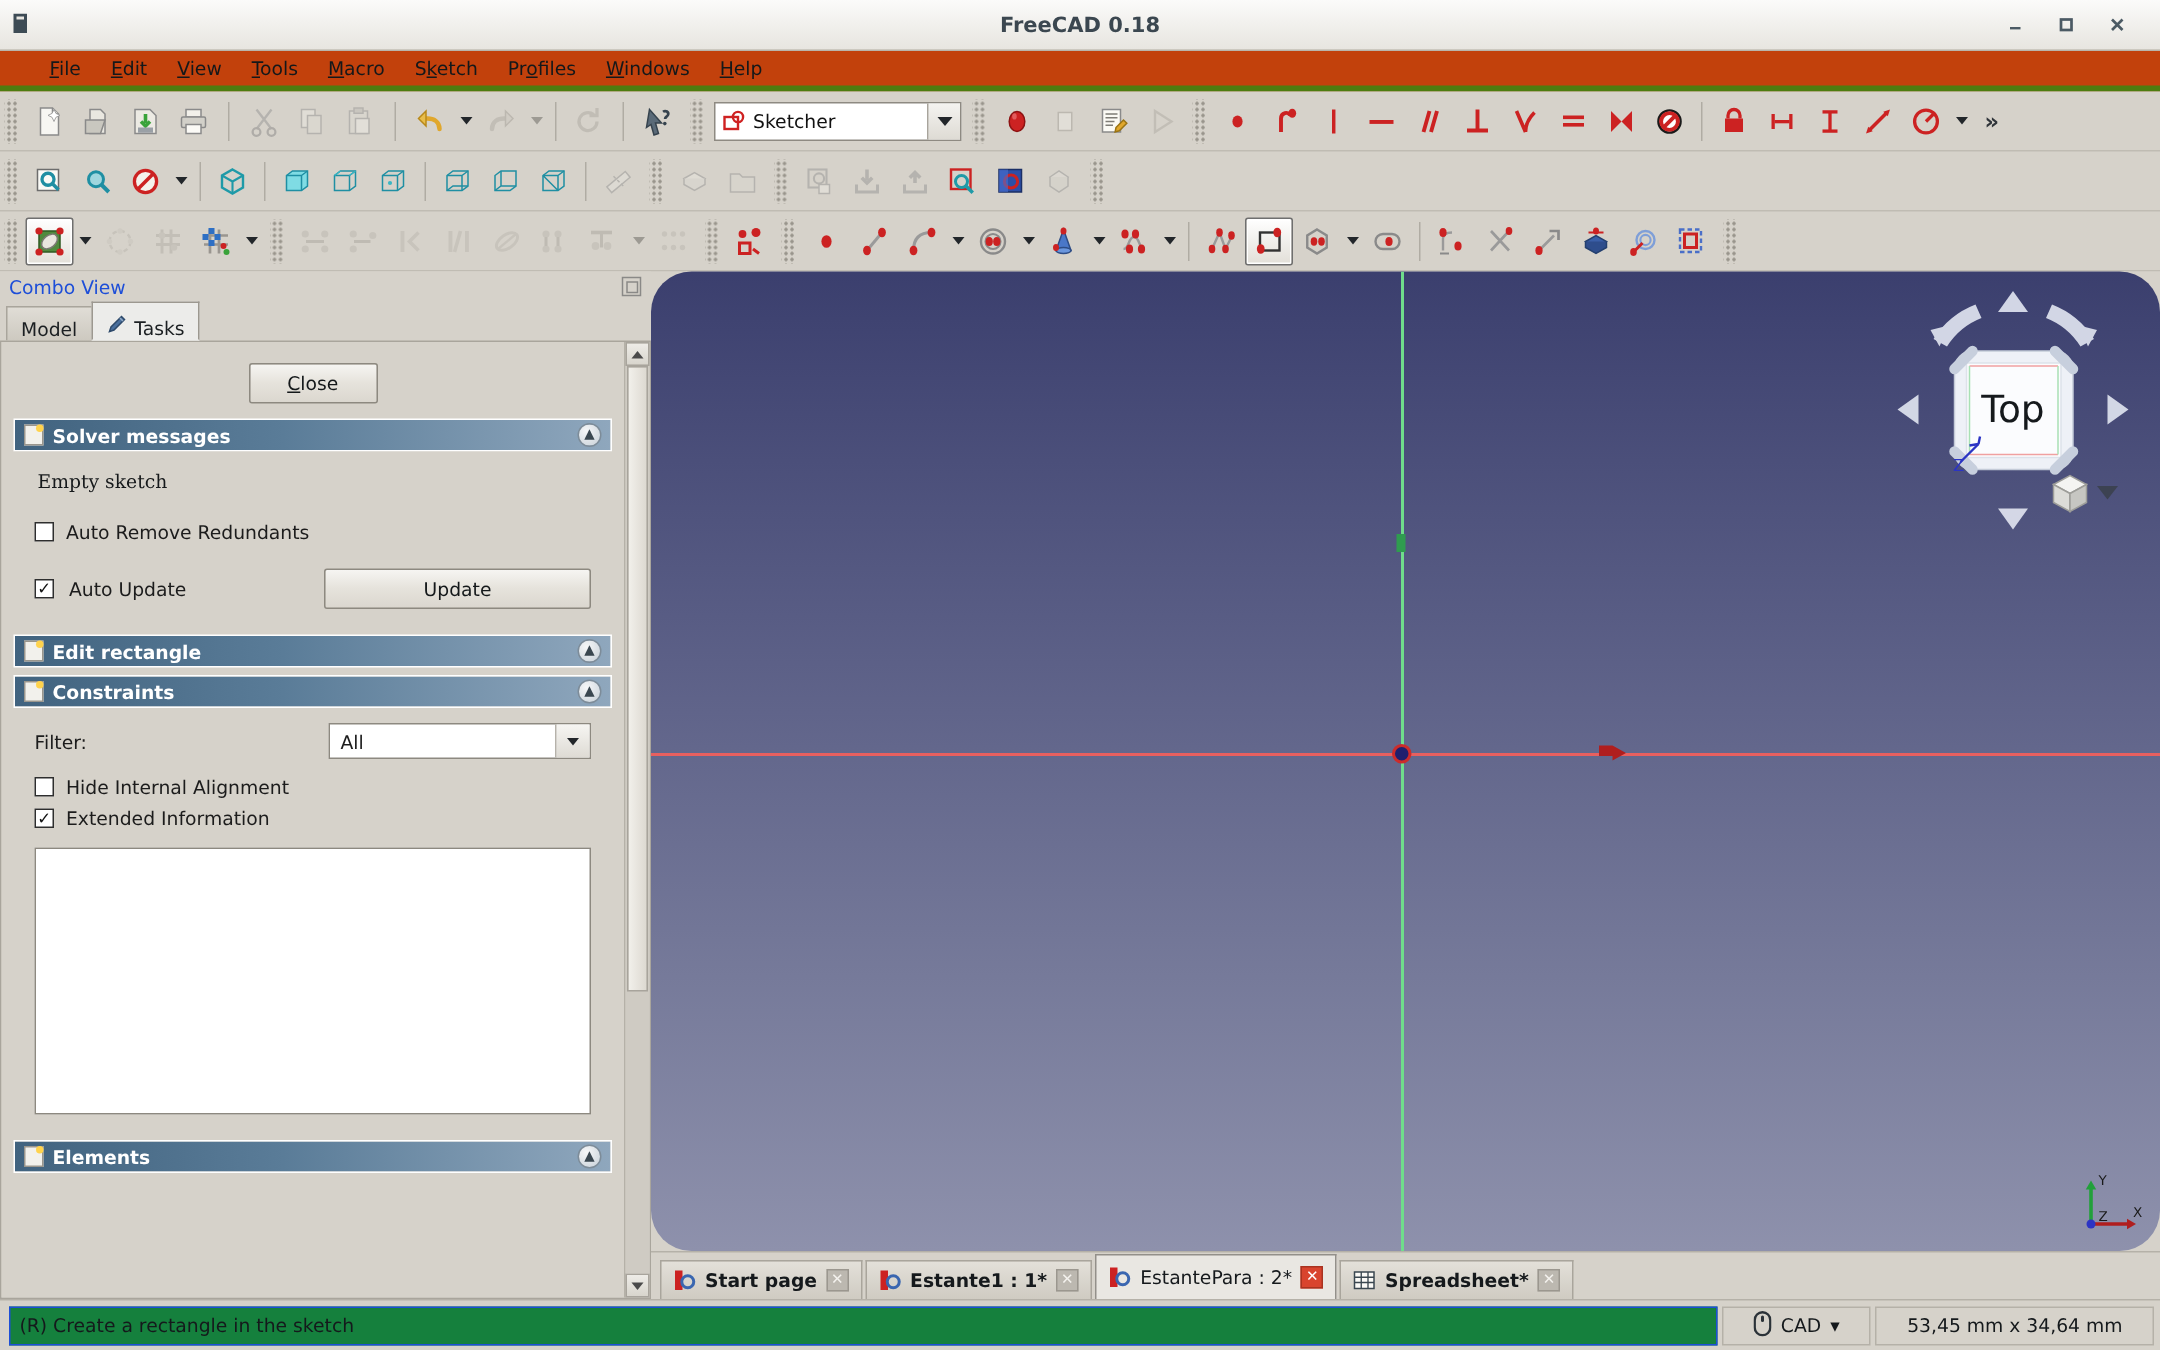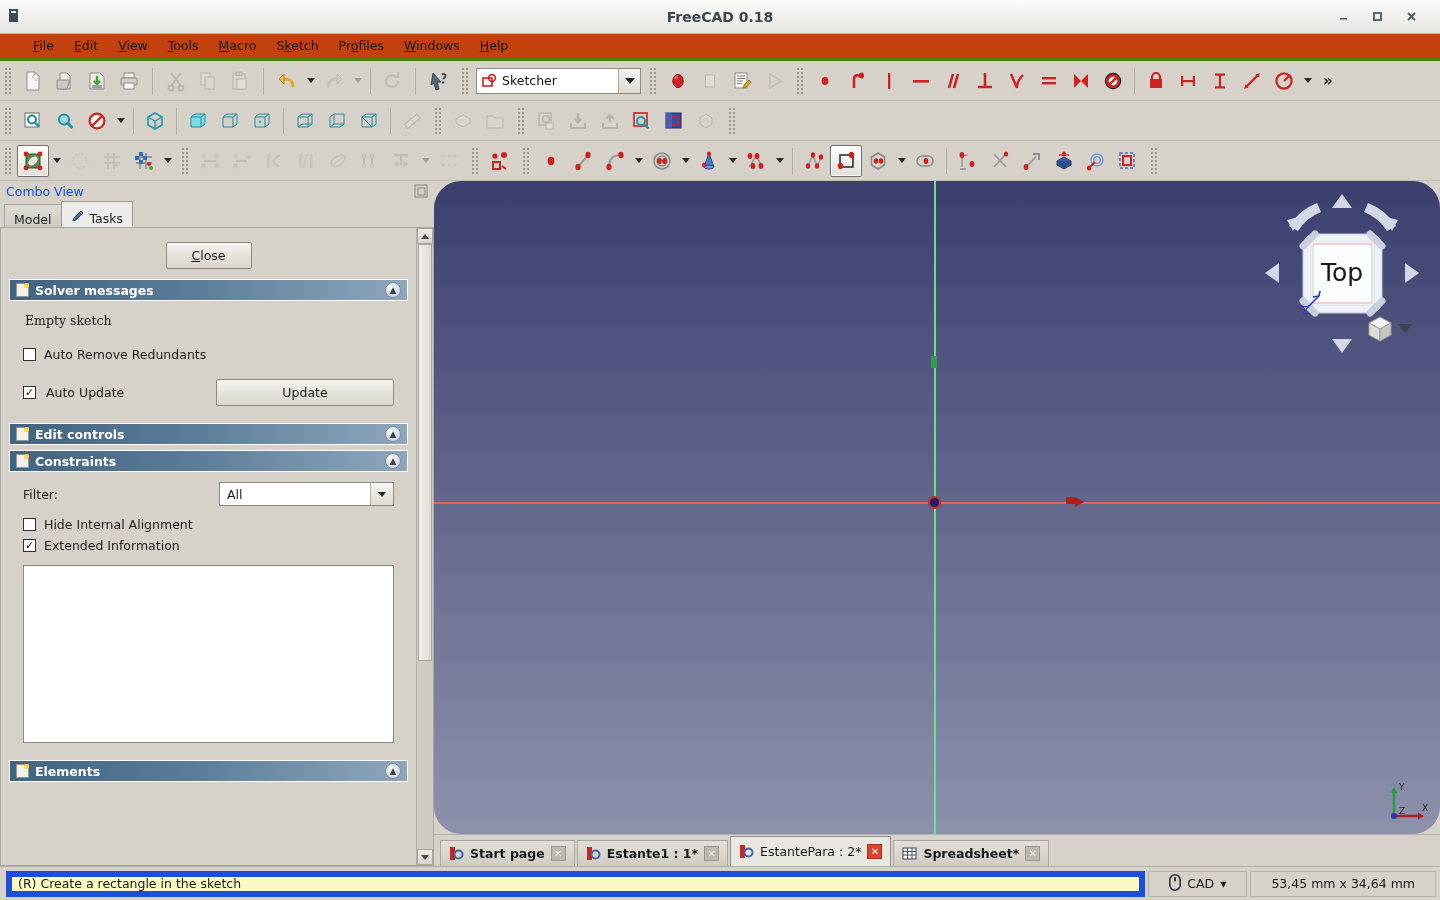--- a/index.html
+++ b/index.html
@@ -225,21 +225,21 @@
   .dtab.active .dtab-x { background: #d9442e; border-color: #a93320; color: #fff; }
   .fc-ico { width: 15px; height: 15px; position: relative; flex: 0 0 15px; }
 
   
   .statusbar {
     height: 34px; flex: 0 0 34px; background: #d6d2ca;
     border-top: 1px solid #b5b1a8; display: flex; align-items: center; padding: 0 4px 0 6px;
   }
   .status-msg {
     flex: 1; height: 26px; display: flex; align-items: center; padding-left: 6px;
-    font-size: 12.5px; color: #15191c; border: 6px solid #1d4ed8; background: #fef9c3;
+    font-size: 12.5px; color: #15191c; border: 1px solid #1d4ed8; background: #15803d;
   }
   .status-cell {
     height: 26px; display: flex; align-items: center; gap: 6px; padding: 0 20px;
     border: 1px solid #b5b1a8; margin-left: 3px; font-size: 12.5px; color: #15191c;
   }
 </style>
 </head>
 <body>
 
 <div class="app">
@@ -983,21 +983,21 @@
                 </div>
               </div>
             </div>
 
             <div class="grp">
               <div class="grp-head">
                 <span class="grp-ico">
                     <i></i>
                     <b></b>
                   </span>
-                <span>Edit controls</span>
+                <span>Edit rectangle</span>
                 <span class="grp-collapse">▲</span>
               </div>
             </div>
 
             <div class="grp">
               <div class="grp-head">
                 <span class="grp-ico">
                     <i></i>
                     <b></b>
                   </span>

